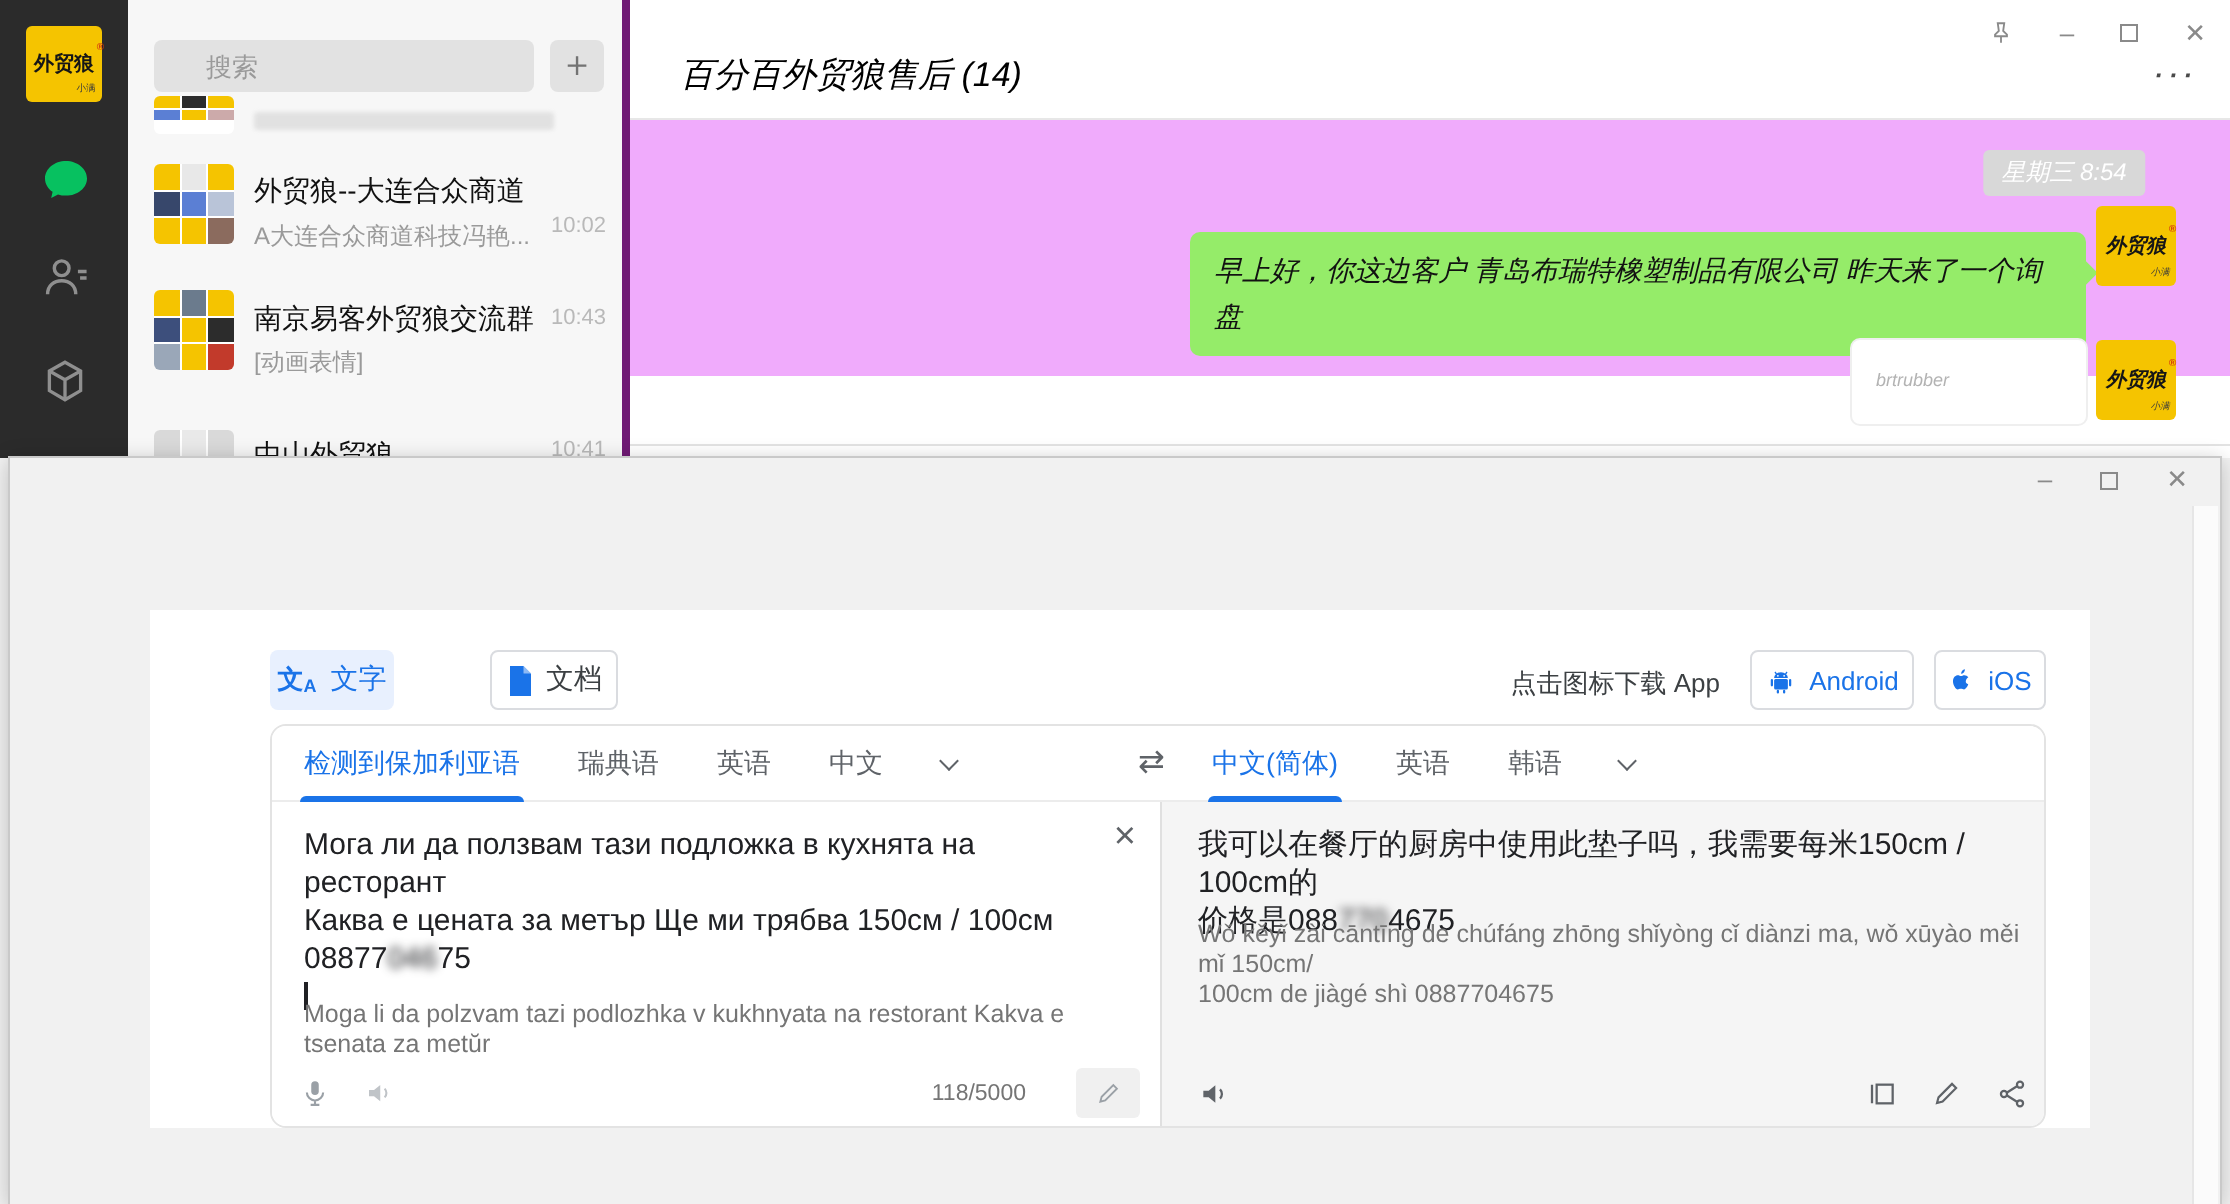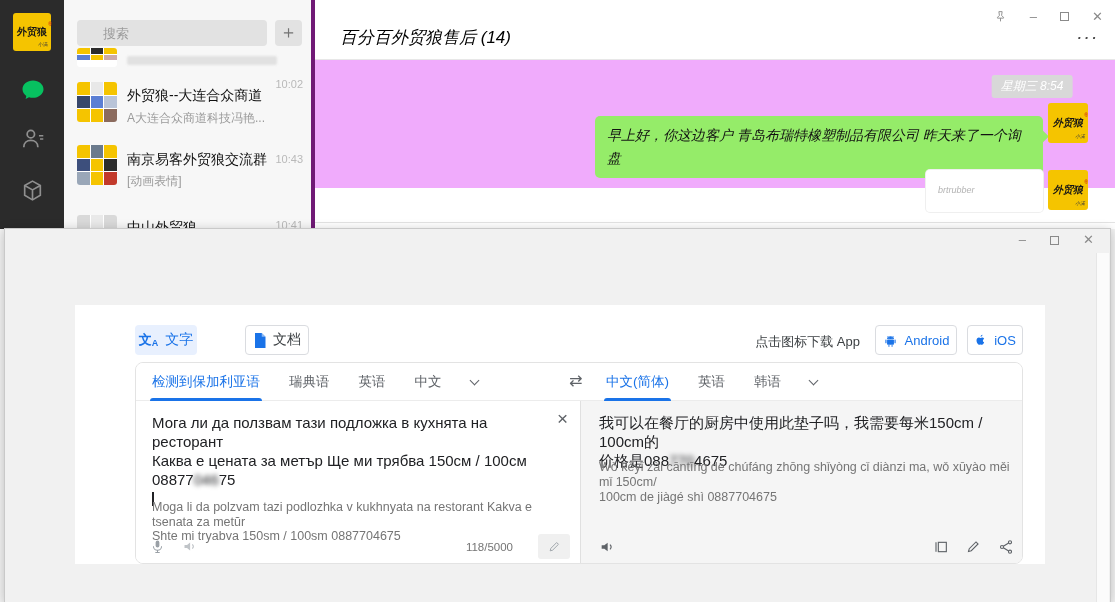--- a/index.html
+++ b/index.html
@@ -150,21 +150,21 @@
             <i style="background:#e8e8e8"></i>
             <i style="background:#f5c400"></i>
           <i style="background:#37476b"></i>
             <i style="background:#5b7fd4"></i>
             <i style="background:#b9c4d8"></i>
           <i style="background:#f5c400"></i>
             <i style="background:#f5c400"></i>
             <i style="background:#8b6b5e"></i>
         </div>
         <div class="cl-title" style="top:87px">外贸狼--大连合众商道</div>
-        <div class="cl-time" style="top:78px">10:02</div>
+        <div class="cl-time" style="top:107px">10:02</div>
         <div class="cl-sub" style="top:110px">A大连合众商道科技冯艳...</div>
       </div>
 
       <div class="cl-item">
         <div class="cl-avatar" style="top:145px">
           <i style="background:#f5c400"></i>
             <i style="background:#6b7b8d"></i>
             <i style="background:#f5c400"></i>
           <i style="background:#3d4f7c"></i>
             <i style="background:#f5c400"></i>
@@ -302,21 +302,20 @@
         <div class="panel-src">
           <div class="src-text">
             <div>Мога ли да ползвам тази подложка в кухнята на ресторант</div>
             <div>Каква е цената за метър Ще ми трябва 150см / 100см</div>
             <div><span>08877</span><span class="blurred">046</span><span>75</span></div>
             <div><span class="caret"></span></div>
           </div>
           <div class="clear-x">×</div>
           <div class="translit">
             <div>Moga li da polzvam tazi podlozhka v kukhnyata na restorant Kakva e tsenata za metŭr</div>
-            <div>Shte mi tryabva 150sm / 100sm 0887704675</div>
           </div>
           <div class="panel-footer">
             <span class="icon">
               <svg width="15" height="17" viewBox="0 0 24 24" fill="none" stroke="#9aa0a6" stroke-width="1.7">
                 <rect x="9" y="2.5" width="6" height="11" rx="3" fill="#9aa0a6" stroke="none"></rect>
                 <path d="M5.5 11.5a6.5 6.5 0 0013 0M12 18v3.5M8.5 21.5h7"></path>
                 </svg>
             </span>
             <span class="icon">
               <svg width="15" height="15" viewBox="0 0 24 24" fill="none" stroke="#c0c4c8" stroke-width="1.7">

